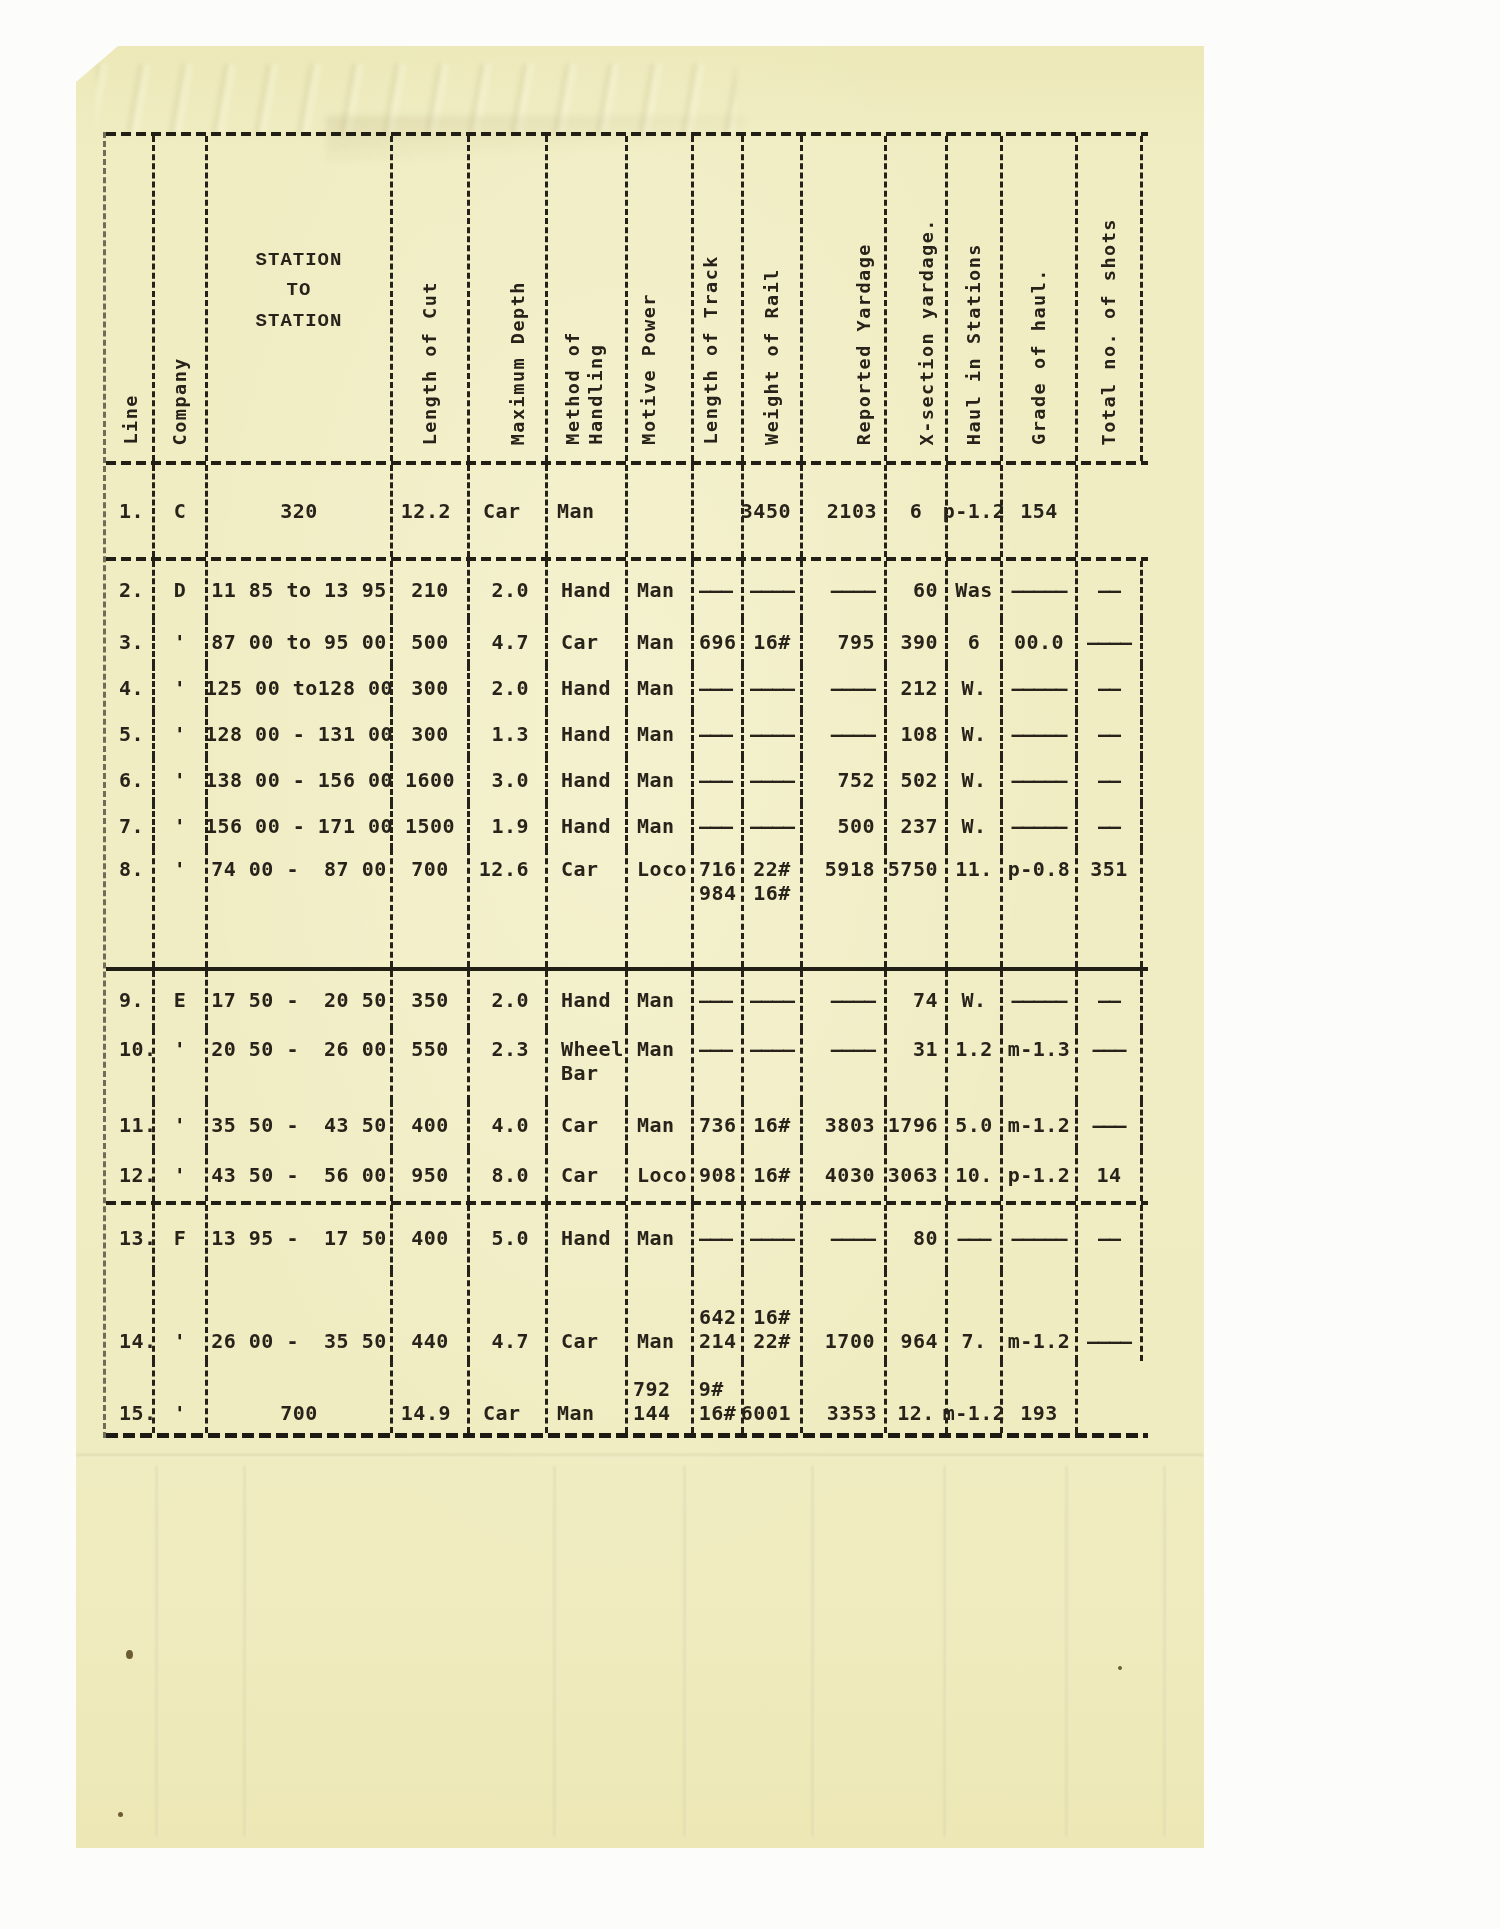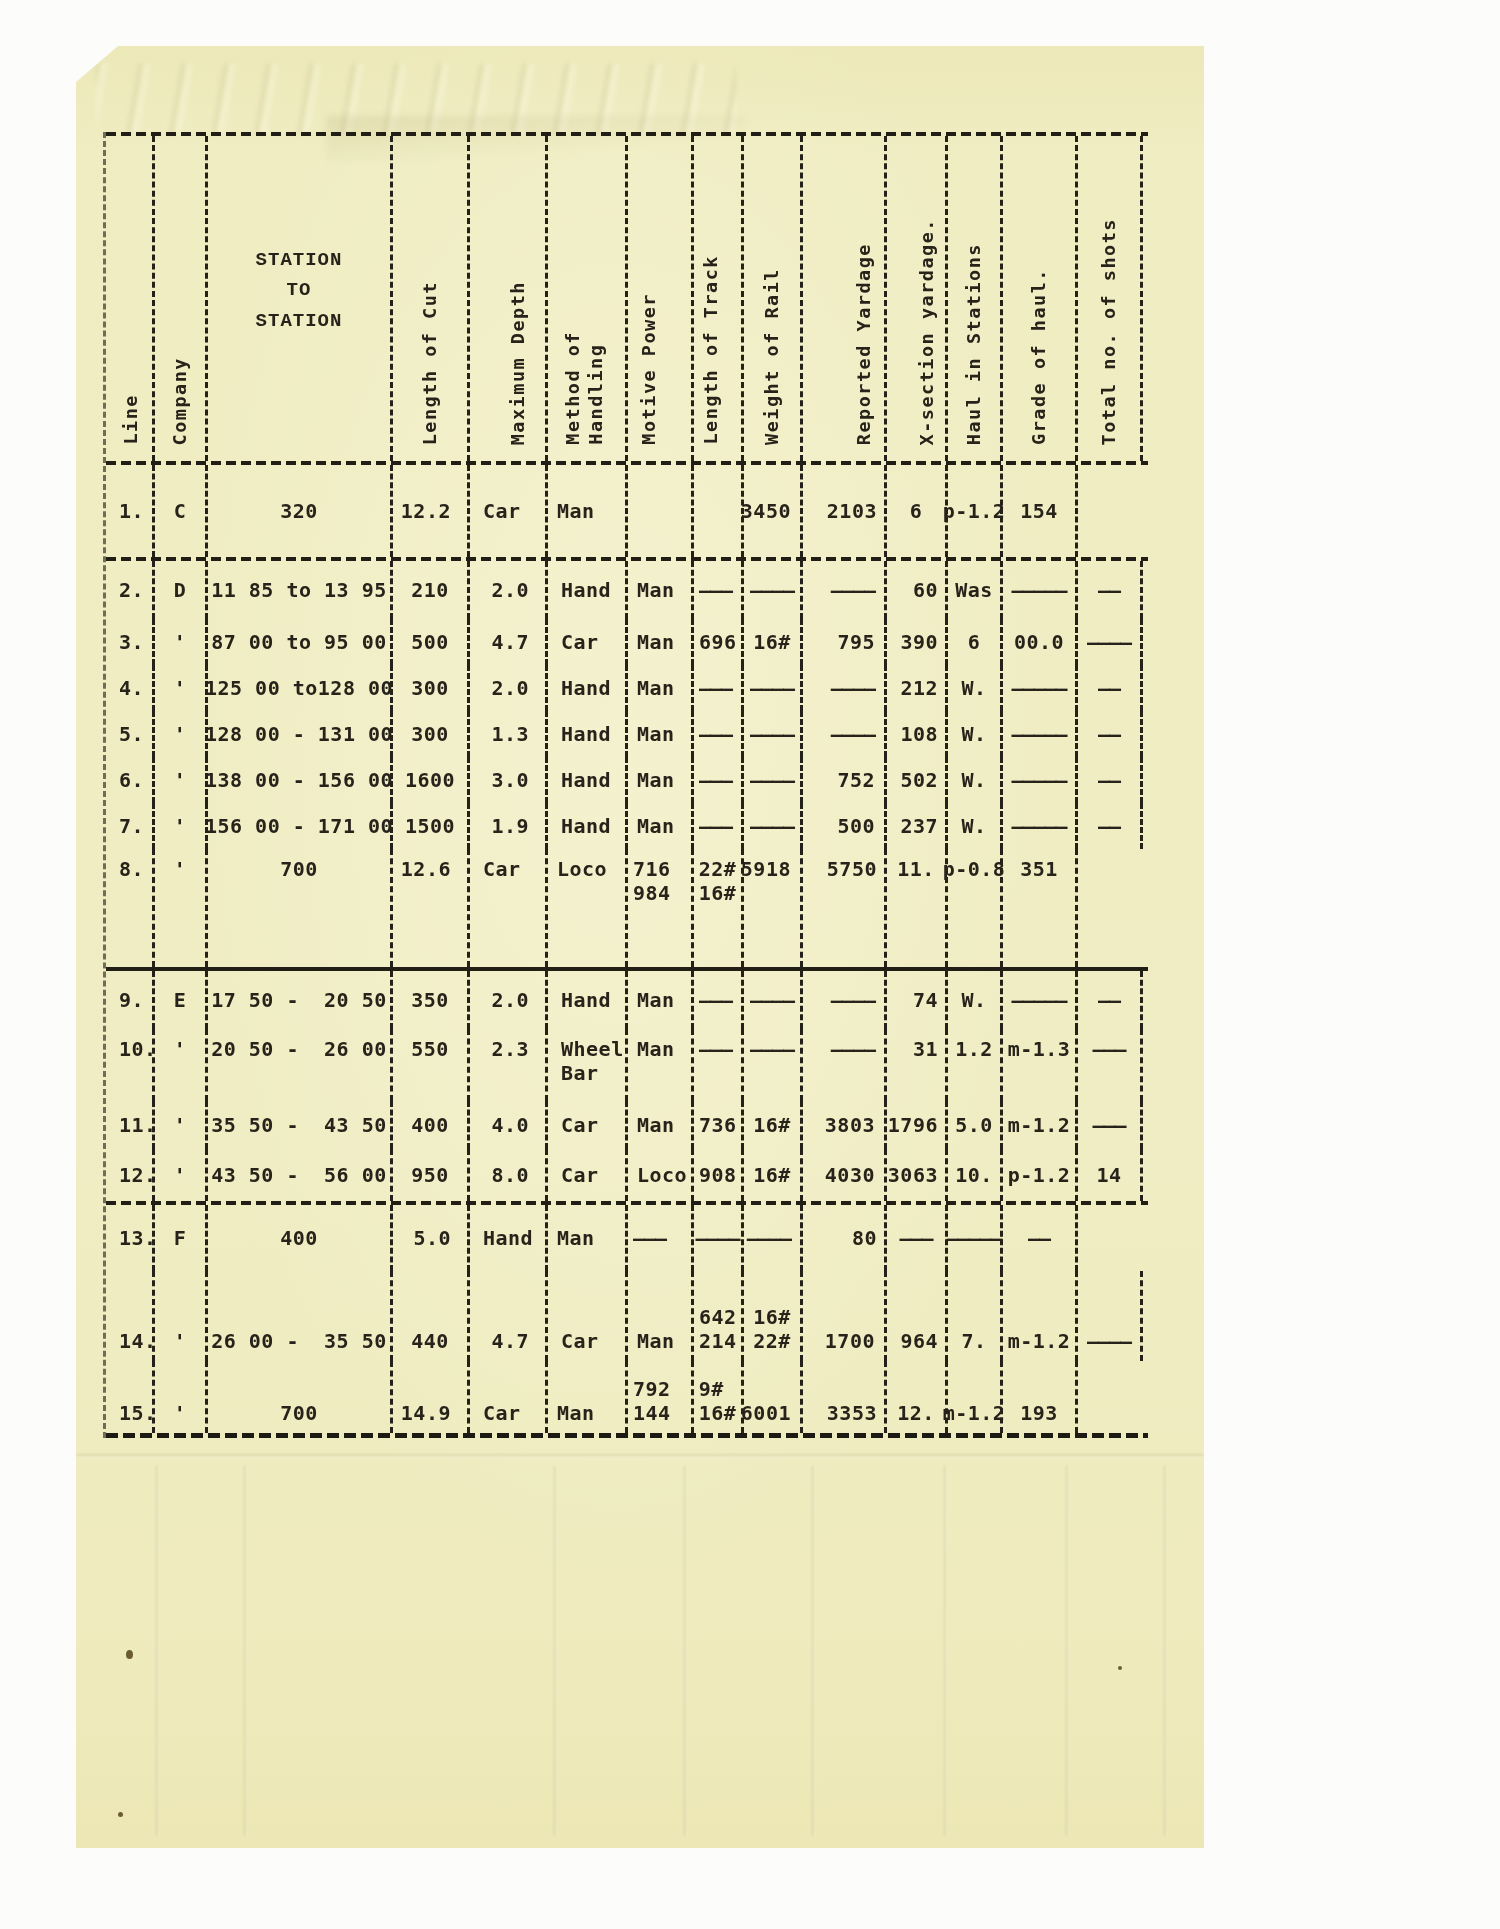--- a/index.html
+++ b/index.html
@@ -454,20 +454,23 @@
             <span class="cellval">——</span>
           </div>
         </div>
         <div class="grid-row trow v-top" style="min-height: 118px;">
           <div class="tcell col-0">
             <span class="cellval">8.</span>
           </div>
           <div class="tcell col-1">
             <span class="cellval">'</span>
           </div>
+          <div class="tcell col-2">
+            <span class="cellval">74 00 -  87 00</span>
+          </div>
           <div class="tcell col-3">
             <span class="cellval">700</span>
           </div>
           <div class="tcell col-4">
             <span class="cellval">12.6</span>
           </div>
           <div class="tcell col-5">
             <span class="cellval">Car</span>
           </div>
           <div class="tcell col-6">
@@ -679,20 +682,23 @@
         </div>
       </div>
     <div class="hsep"></div>
     <div id="group-3">
         <div class="grid-row trow " style="min-height: 66px;">
           <div class="tcell col-0">
             <span class="cellval">13.</span>
           </div>
           <div class="tcell col-1">
             <span class="cellval">F</span>
+          </div>
+          <div class="tcell col-2">
+            <span class="cellval">13 95 -  17 50</span>
           </div>
           <div class="tcell col-3">
             <span class="cellval">400</span>
           </div>
           <div class="tcell col-4">
             <span class="cellval">5.0</span>
           </div>
           <div class="tcell col-5">
             <span class="cellval">Hand</span>
           </div>

